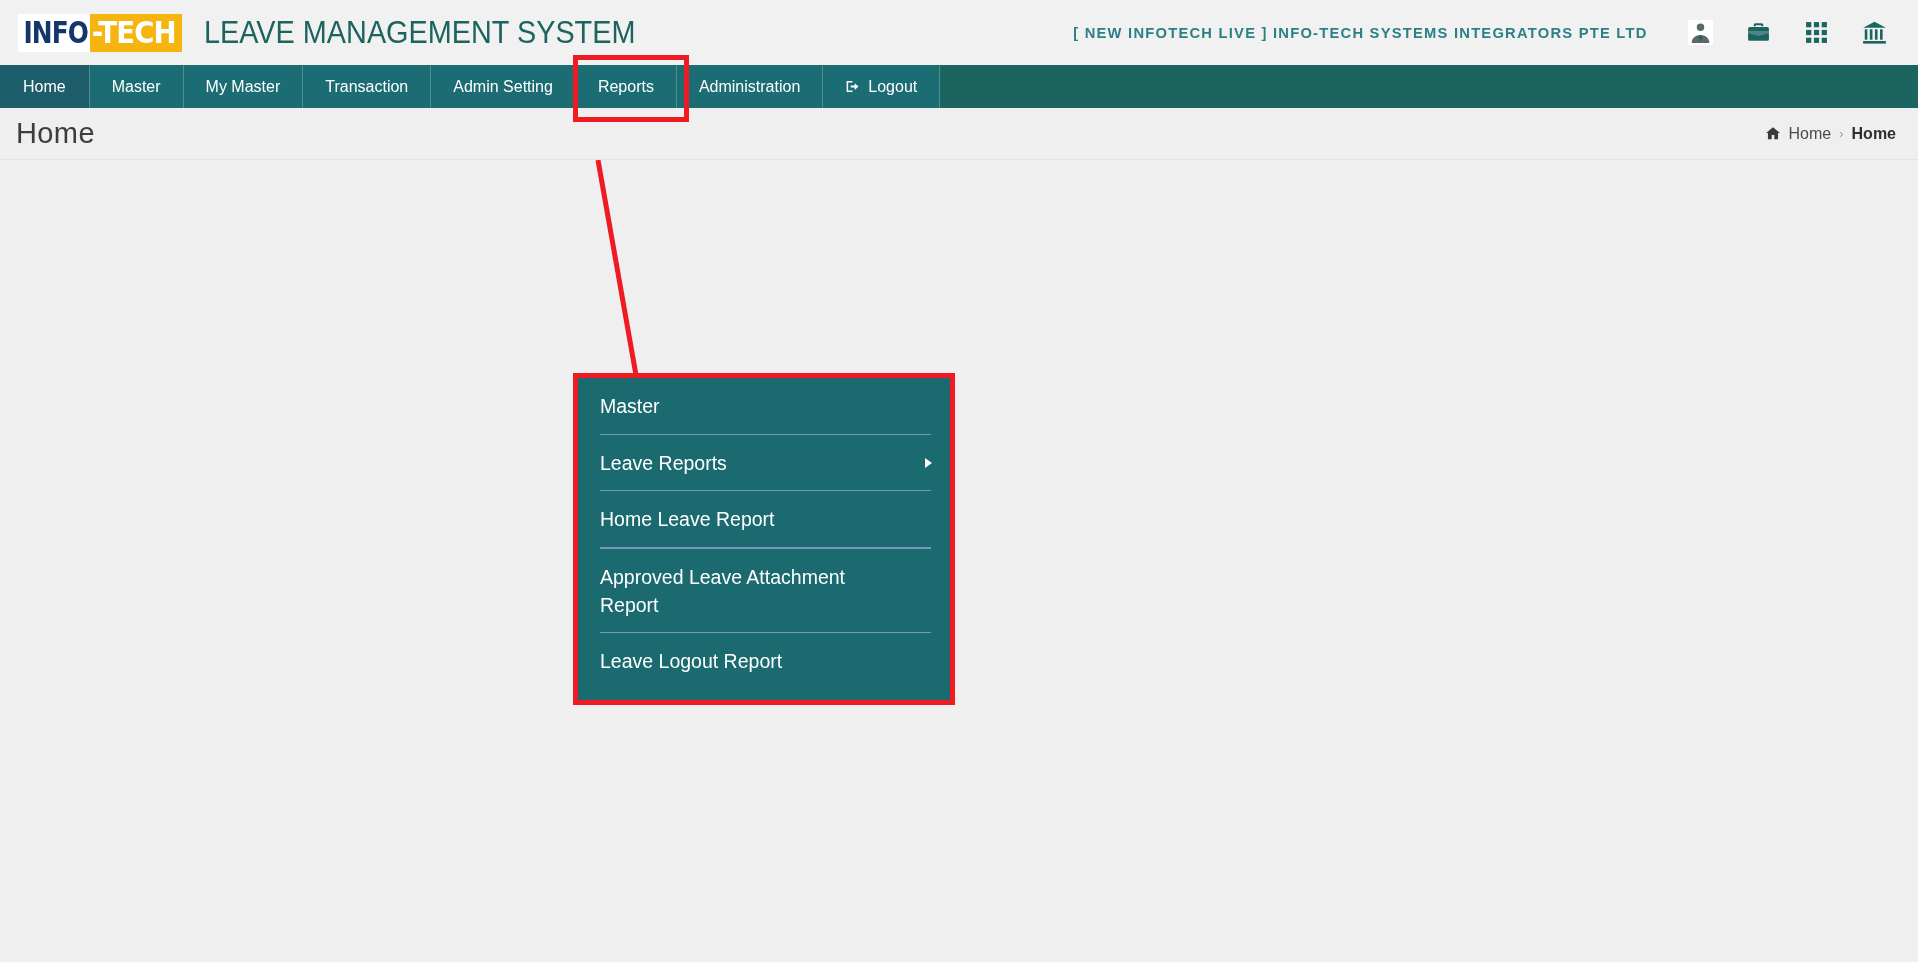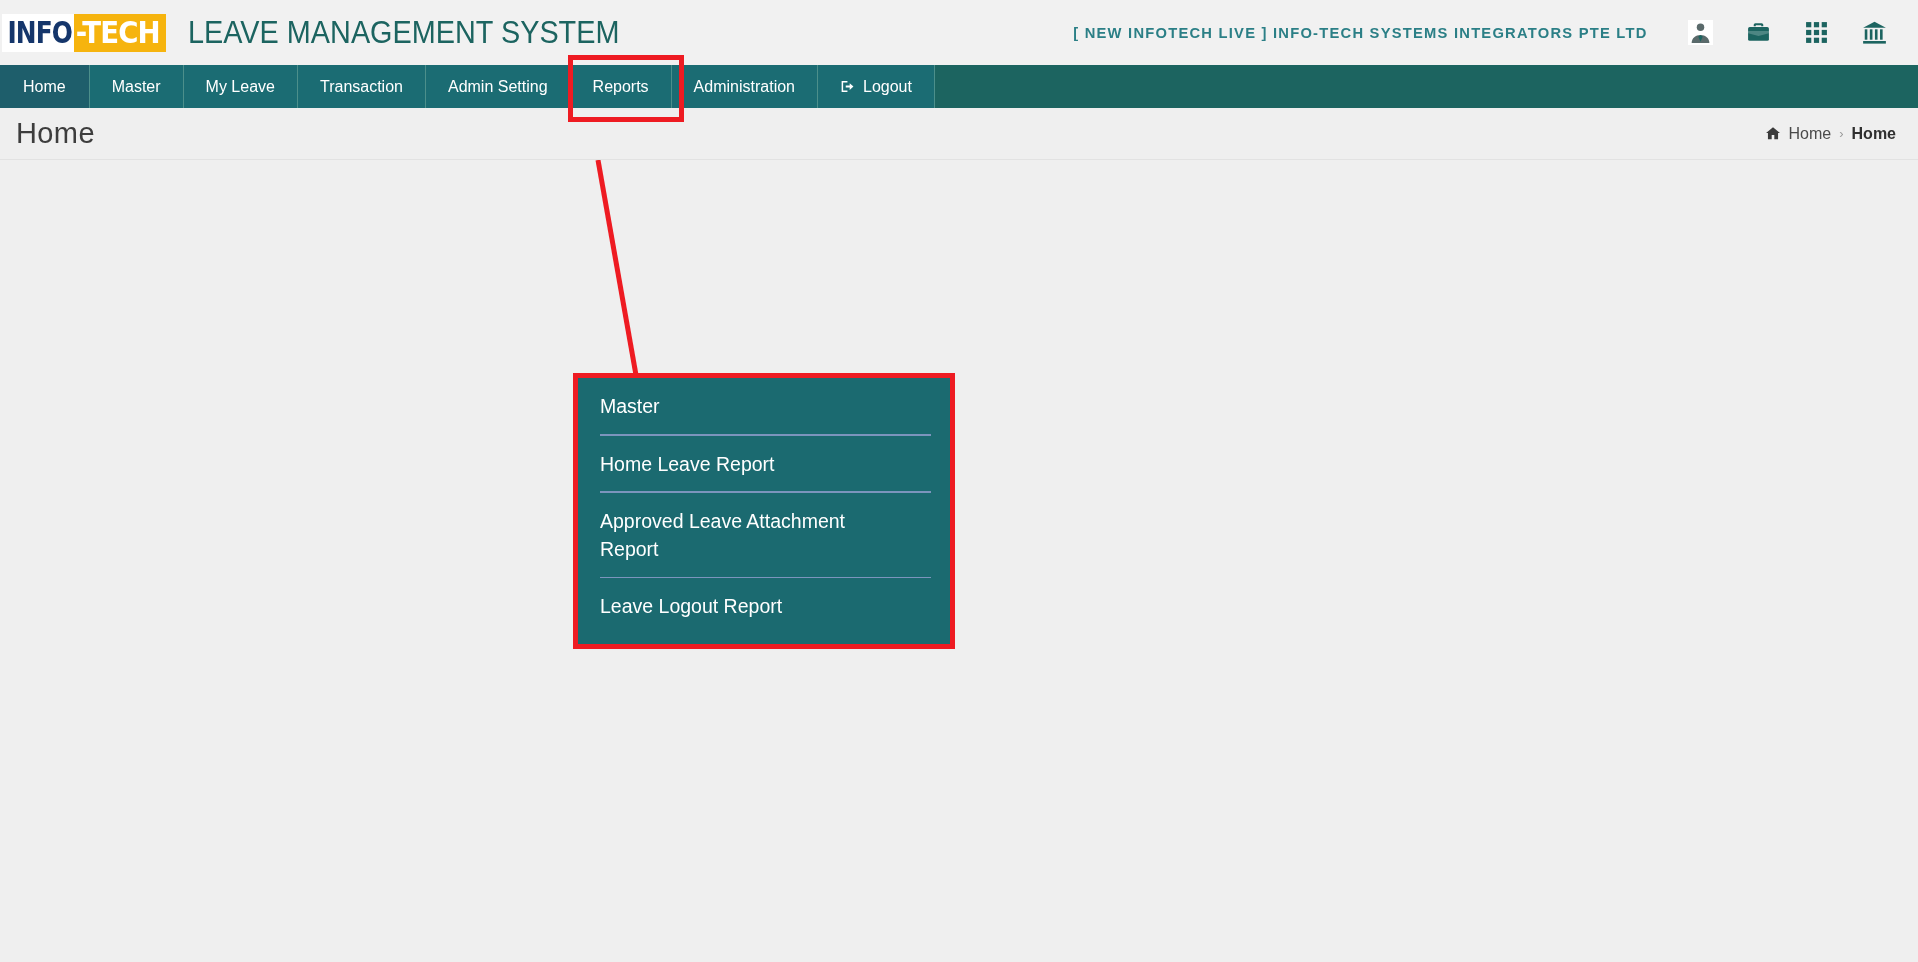--- a/index.html
+++ b/index.html
@@ -12,21 +12,21 @@
     background: #efefef;
   }
 
   
   .header {
     position: relative;
     height: 65px;
     background: #f1f1f1;
     display: flex;
     align-items: center;
-    padding: 0 22px 0 2px;
+    padding: 0 22px 0 18px;
   }
   .logo-wrap {
     display: flex;
     align-items: center;
     height: 38px;
     font-family: "DejaVu Sans", sans-serif;
   }
   .logo-info {
     background: #ffffff;
     color: #15366b;
@@ -263,21 +263,21 @@
           <rect x="1.5" y="19.4" width="21" height="2.4"></rect>
         </g>
       </svg>
     </div>
   </div>
 </div>
 
 <div class="navbar">
   <div class="nav-item home">Home</div>
   <div class="nav-item">Master</div>
-  <div class="nav-item">My Leave</div>
+  <div class="nav-item">My Master</div>
   <div class="nav-item">Transaction</div>
   <div class="nav-item">Admin Setting</div>
   <div class="nav-item highlighted">Reports</div>
   <div class="nav-item">Administration</div>
   <div class="nav-item">
     <span class="logout-icon">
       <svg width="16" height="15" viewBox="0 0 16 16" style="vertical-align:-2px">
         <path d="M1.2 2.2h6.2v1.6H2.8v8.4h4.6v1.6H1.2z" fill="#ffffff"></path>
         <path d="M9.8 4.4l4 3.6-4 3.6V9.1H5.6V6.9h4.2z" fill="#ffffff"></path>
       </svg>
@@ -304,20 +304,24 @@
 <div class="canvas">
 
   <svg class="connector">
     <line x1="598" y1="0" x2="636" y2="215" stroke="#ee1b22" stroke-width="5"></line>
   </svg>
 
   <div class="dropdown">
     <div class="dd-item">Master</div>
     <div class="dd-sep"></div>
 
+    <div class="dd-item">
+      <span>Leave Reports</span>
+      <span class="dd-arrow"></span>
+    </div>
     <div class="dd-sep"></div>
 
     <div class="dd-item">Home Leave Report</div>
     <div class="dd-sep"></div>
 
     <div class="dd-sep"></div>
 
     <div class="dd-item" style="padding-right:104px;">Approved Leave Attachment Report</div>
     <div class="dd-sep"></div>
 

